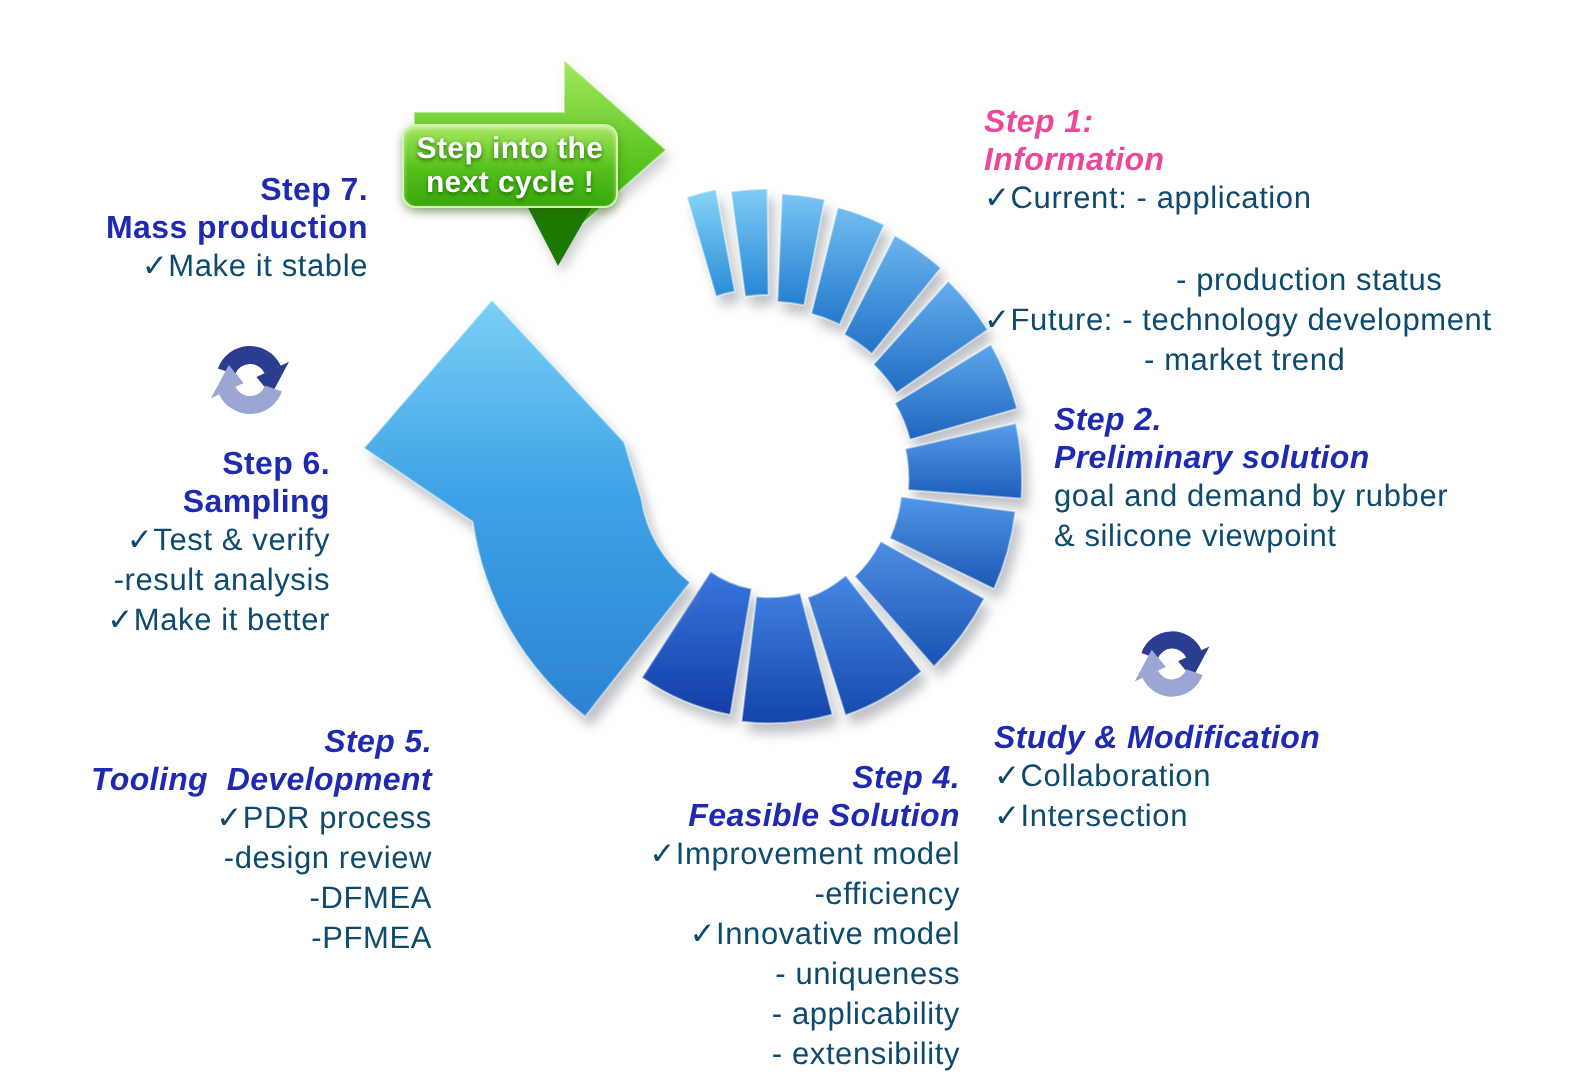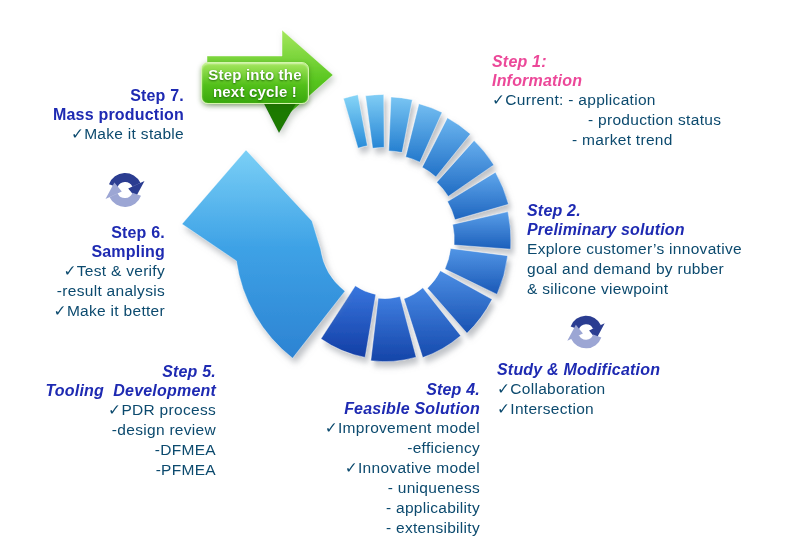--- a/index.html
+++ b/index.html
@@ -6,21 +6,21 @@
   .canvas{position:relative;width:787px;height:542px;background:#ffffff;overflow:hidden;
           font-family:"Liberation Sans",sans-serif;}
   .layer{position:absolute;left:0;top:0;}
   .step{position:absolute;}
   .t{font-size:16px;font-weight:bold;line-height:19px;color:#1e2ab2;letter-spacing:.2px;white-space:pre;}
   .it{font-style:italic;}
   .purple{color:#ec4899;}
   .b{font-size:15.5px;line-height:20px;color:#0c4a6e;letter-spacing:.3px;white-space:pre;}
   .ta-r{text-align:right;}
   .ta-c{text-align:right;}
-  .ind1{padding-left:96px;}
+  .ind1{padding-left:96px;margin-top:21px;}
   .ind2{padding-left:80px;}
   .banner{position:absolute;left:201px;top:62px;width:106px;height:40px;border-radius:7px;
           background:linear-gradient(#a6e75f,#53c01a 55%,#39a80d);
           border:1px solid #d4f6ab;
           box-shadow:0 2px 5px rgba(40,90,10,.45), inset 0 1px 2px rgba(255,255,255,.55);
           z-index:3;display:flex;flex-direction:column;justify-content:center;align-items:center;}
   .banner div{color:#ffffff;font-weight:bold;font-size:15px;line-height:17px;letter-spacing:.2px;
           text-shadow:0 1px 2px rgba(25,100,0,.9);white-space:pre;}
   .recycle{position:absolute;}
 </style>
@@ -138,27 +138,27 @@
   <svg class="recycle" style="left:562px;top:309px" width="48" height="46" viewBox="0 0 48 48">
     <path fill="#2b3d91" d="M8,18.2 A17,17 0 0 1 39.4,16.8 L31.3,20.6 A8,8 0 0 0 16.5,21.3 Z M43.5,14.9 L27.2,22.5 L34.6,31.5 Z"></path>
     <path fill="#9ca6d4" transform="rotate(180 24 24)" d="M8,18.2 A17,17 0 0 1 39.4,16.8 L31.3,20.6 A8,8 0 0 0 16.5,21.3 Z M43.5,14.9 L27.2,22.5 L34.6,31.5 Z"></path>
   </svg>
 
   <div class="step" style="left:492px;top:52px;width:295px">
     <div class="t it purple">Step 1:</div>
     <div class="t it purple">Information</div>
     <div class="b">✓Current: - application</div>
     <div class="b ind1">- production status</div>
+    <div class="b">✓Future: - technology development</div>
     <div class="b ind2">- market trend</div>
   </div>
 
   <div class="step" style="left:527px;top:201px;width:250px">
     <div class="t it">Step 2.</div>
     <div class="t it">Preliminary solution</div>
-    <div class="b">Explore customer’s innovative</div>
     <div class="b">goal and demand by rubber</div>
     <div class="b">&amp; silicone viewpoint</div>
   </div>
 
   <div class="step" style="left:497px;top:360px;width:230px">
     <div class="t it">Study &amp; Modification</div>
     <div class="b">✓Collaboration</div>
     <div class="b">✓Intersection</div>
   </div>
 

